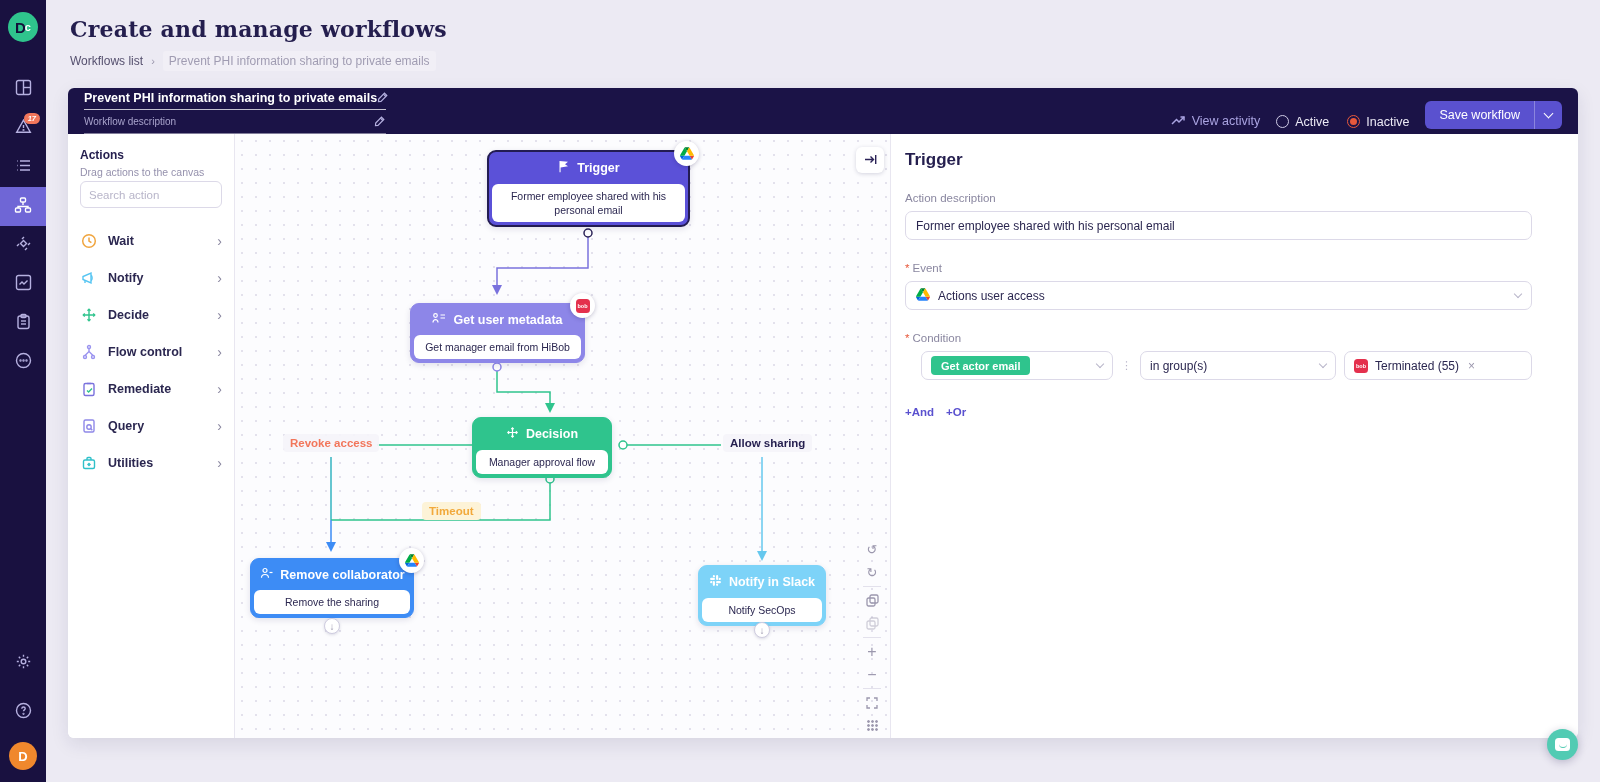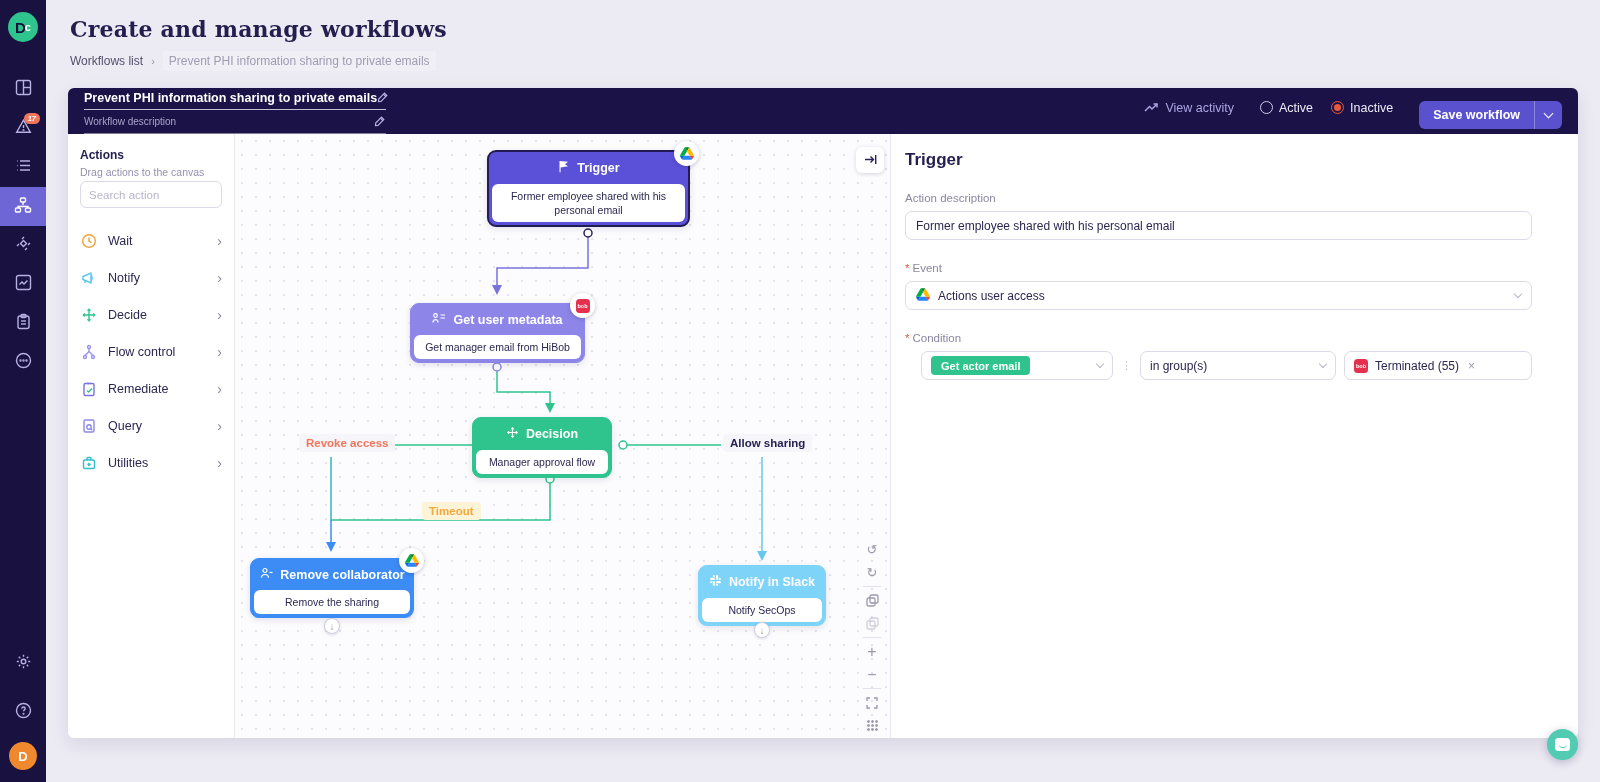--- a/index.html
+++ b/index.html
@@ -31,66 +31,66 @@
   .card { position:absolute; left:68px; top:88px; width:1510px; height:650px; background:#fff; border-radius:6px; box-shadow:0 6px 18px rgba(30,25,80,.10); }
 
   
   .wf-bar { height:46px; background:#1b1347; border-radius:6px 6px 0 0; display:flex; align-items:center; padding:0 16px; color:#fff; }
   .wf-left { display:flex; flex-direction:column; gap:3px; width:302px; }
   .wf-title-row { display:flex; align-items:center; justify-content:space-between; border-bottom:1px solid rgba(255,255,255,.75); padding-bottom:2px; }
   .wf-title { font-size:12.5px; font-weight:bold; white-space:nowrap; }
   .wf-desc-row { display:flex; align-items:center; justify-content:space-between; border-bottom:1px solid rgba(255,255,255,.45); padding-bottom:2px; }
   .wf-desc { font-size:10px; color:#a9a4cc; }
   .pencil svg { stroke:#b6b1e0; }
-  .wf-right { margin-left:auto; display:flex; align-items:flex-start; gap:26px;margin-top:7px; }
+  .wf-right { margin-left:auto; display:flex; align-items:flex-end; gap:16px;margin-top:7px; }
   .view-activity { display:flex; align-items:center; gap:6px; color:#aaa4e2; font-size:12.5px; cursor:pointer; }
   .radios { display:flex; align-items:center; gap:18px; }
   .radio { display:flex; align-items:center; gap:6px; font-size:12.5px; color:#eceaf6; cursor:pointer; }
   .rdot { width:13px; height:13px; border-radius:50%; border:1.5px solid #cfcbe6; background:transparent; }
   .rdot.on { border-color:#e8593c; position:relative; }
   .rdot.on::after { content:""; position:absolute; inset:2px; border-radius:50%; background:#e8593c; }
   .save-btn { display:flex; align-items:stretch; background:#5a51cf; border-radius:6px; overflow:hidden; cursor:pointer; }
-  .save-main { padding:7px 14px; font-size:12.5px; color:#fff; font-weight:700; }
+  .save-main { padding:7px 14px; font-size:12.5px; color:#fff; font-weight:400; }
   .save-caret { width:28px; display:flex; align-items:center; justify-content:center; border-left:1px solid rgba(255,255,255,.3); }
   .chev { width:7px; height:7px; border-right:1.6px solid #fff; border-bottom:1.6px solid #fff; transform:rotate(45deg); margin-top:-3px; }
 
   
   .workspace { display:flex; height:604px; border-radius:0 0 6px 6px; overflow:hidden; }
 
   
   .actions { width:167px; border-right:1px solid #e8e6f0; padding:14px 12px; background:#fff; flex-shrink:0; }
   .actions-title { font-size:12px; font-weight:bold; color:#241e4e; }
   .actions-sub { font-size:10.5px; color:#9591ad; margin-top:4px; }
   .search-box { margin-top:3px; }
   .search-box input { width:100%; height:27px; border:1px solid #dcd9e8; border-radius:6px; padding:0 8px; font-size:11.5px; color:#2b2750; outline:none; background:#fff; font-family:"Liberation Sans",sans-serif; }
   .search-box input::placeholder { color:#b8b5c9; }
   .action-list { margin-top:14px; }
   .action-item { display:flex; align-items:center; height:37px; cursor:grab; }
   .action-item .a-ic { width:18px; display:flex; justify-content:center; }
-  .action-item .a-label { font-size:12.5px; color:#2b2750; margin-left:10px; font-weight:400; }
+  .action-item .a-label { font-size:12.5px; color:#2b2750; margin-left:10px; font-weight:700; }
   .action-item .a-chev { margin-left:auto; color:#8a87a0; font-size:14px; }
 
   
   .canvas { position:relative; flex:1; background:#fcfcfe; background-image:radial-gradient(#e3e1ec 1px, transparent 1px); background-size:14px 14px; overflow:hidden; }
   .edges { position:absolute; inset:0; width:100%; height:100%; }
 
   .node { position:absolute; border-radius:9px; box-shadow:0 2px 6px rgba(30,25,80,.12); }
   .node .n-head { display:flex; align-items:center; justify-content:center; gap:7px; color:#fff; font-size:12.5px; font-weight:600; padding:8px 6px; }
   .node .n-body { background:#fff; margin:0 3px 3px; border-radius:6px; padding:5px 6px; font-size:10.5px; color:#2b2750; text-align:center; line-height:1.35; }
   .badge-app { position:absolute; top:-11px; right:-11px; width:25px; height:25px; border-radius:50%; background:#fff; box-shadow:0 1px 4px rgba(30,25,80,.25); display:flex; align-items:center; justify-content:center; }
   .bob-badge { width:14px; height:14px; border-radius:3.5px; background:#e4304d; color:#fff; font-size:5.5px; font-weight:bold; display:flex; align-items:center; justify-content:center; }
 
   .n-trigger { left:252px; top:16px; width:203px; background:#5b51d8; border:2px solid #231c52; }
   .n-meta { left:175px; top:169px; width:175px; background:#8d86e8; border:1.5px solid #8d86e8; }
   .n-decision { left:237px; top:283px; width:140px; background:#2fc48d; border:1.5px solid #2fc48d; }
   .n-remove { left:15px; top:424px; width:164px; background:#3d8cf5; border:1.5px solid #3d8cf5; }
   .n-slack { left:463px; top:431px; width:128px; background:#7dd3f8; border:1.5px solid #7dd3f8; }
 
   .edge-label { position:absolute; font-size:11.5px; font-weight:bold; padding:3px 7px; border-radius:4px; background:rgba(245,244,250,.92); white-space:nowrap; }
-  .lbl-revoke { left:64px; top:300px; color:#f2765b; }
+  .lbl-revoke { left:48px; top:300px; color:#f2765b; }
   .lbl-allow { left:488px; top:300px; color:#241e4e; }
   .lbl-timeout { left:187px; top:368px; color:#f2a93b; background:#fdf3d7; }
 
   .add-handle { position:absolute; width:16px; height:16px; border-radius:50%; background:#fff; border:1px solid #cfcce0; color:#9b97ad; font-size:10px; display:flex; align-items:center; justify-content:center; box-shadow:0 1px 3px rgba(30,25,80,.15); }
 
   .collapse-btn { position:absolute; top:13px; right:6px; width:28px; height:26px; background:#fff; border-radius:6px; box-shadow:0 1px 4px rgba(30,25,80,.18); display:flex; align-items:center; justify-content:center; cursor:pointer; }
 
   .cv-toolbar { position:absolute; right:6px; top:404px; width:24px; display:flex; flex-direction:column; align-items:center; background:transparent; }
   .cv-btn { width:24px; height:23px; display:flex; align-items:center; justify-content:center; color:#9b97ad; font-size:13px; cursor:pointer; }
   .cv-btn svg { stroke:#9b97ad; }
@@ -549,19 +549,23 @@
           <span>in group(s)</span>
           <span class="sel-chev"></span>
         </div>
         <div class="cond-box cond-v">
           <span class="bob-badge">bob</span>
           <span>Terminated (55)</span>
           <span class="chip-x">×</span>
         </div>
       </div>
 
+      <div class="andor">
+        <span>+And</span>
+        <span>+Or</span>
+      </div>
     </aside>
   </div>
 </main>
 
 <div class="chat-fab">
   <span class="chat-ic"></span>
 </div>
 
 </body></html>

